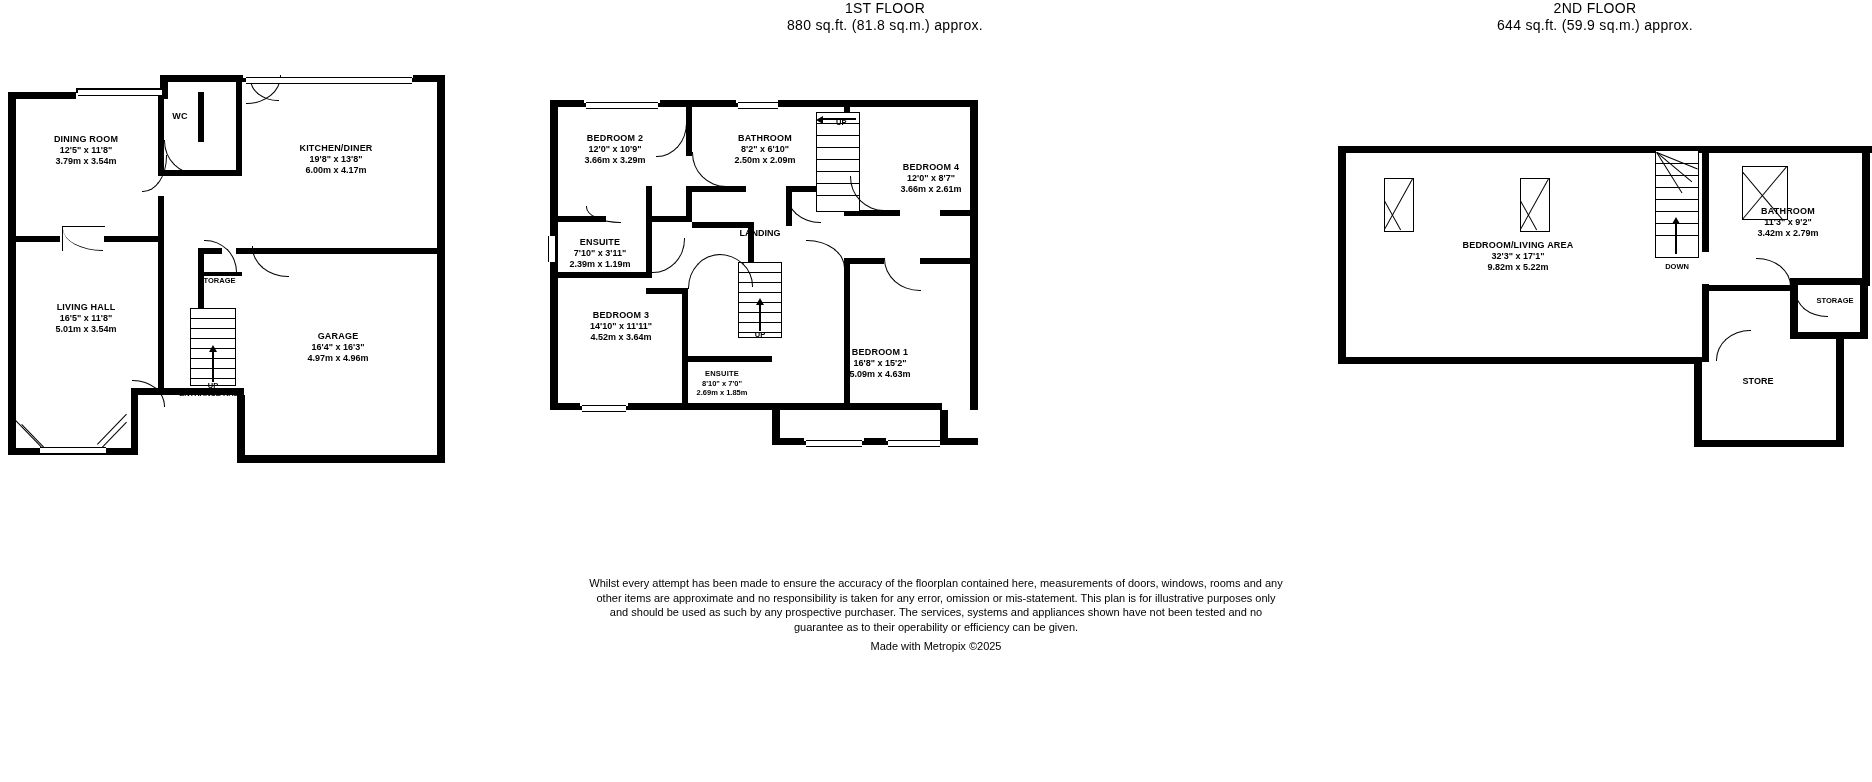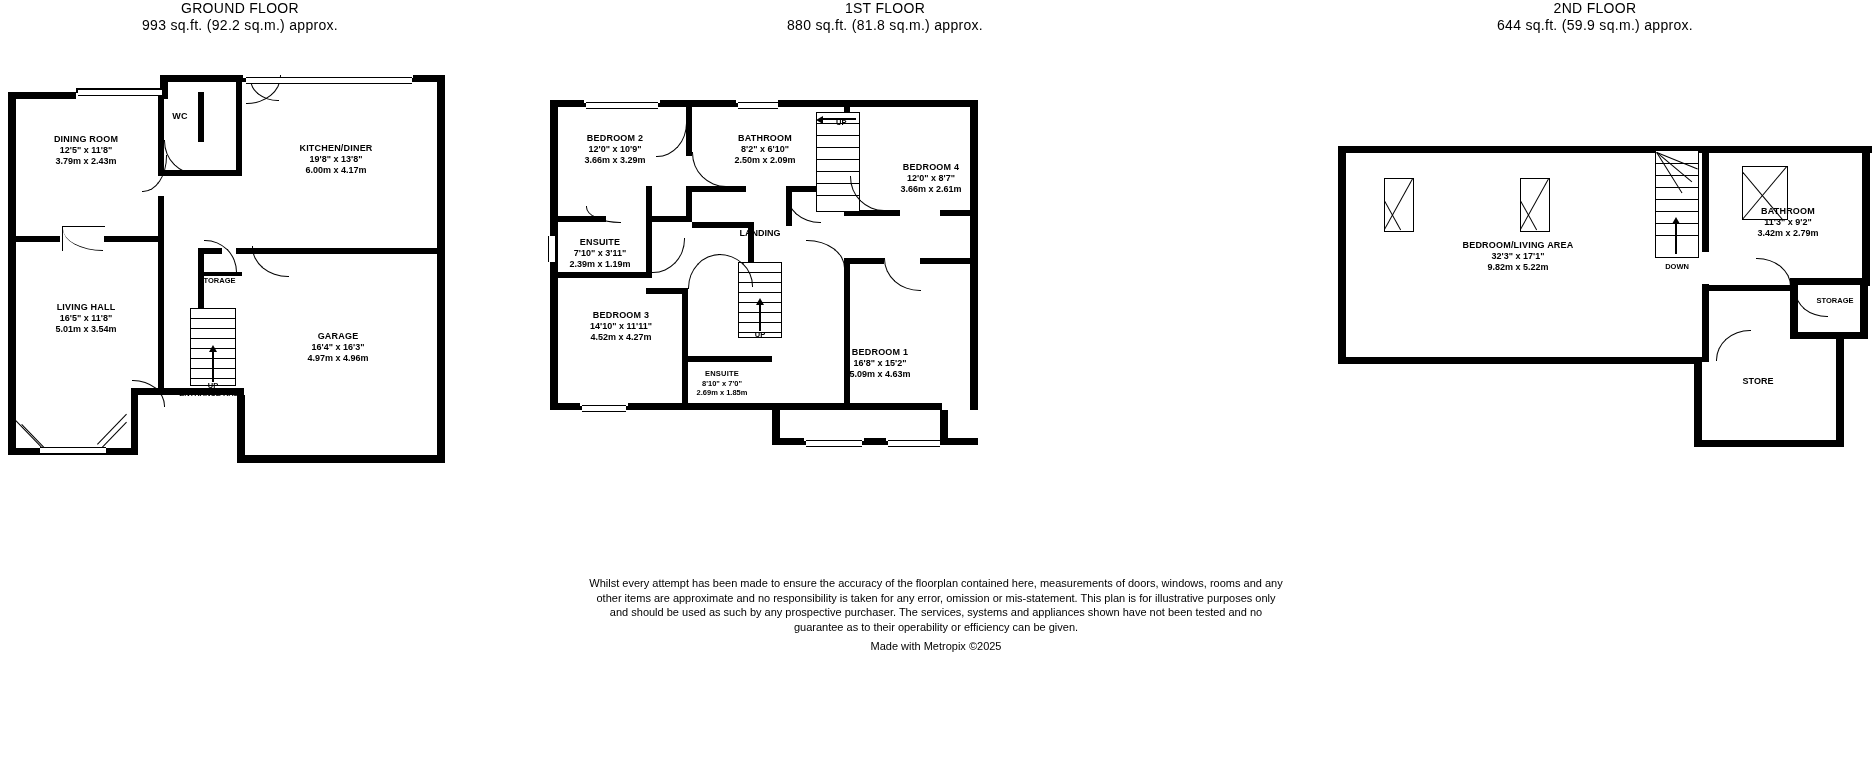--- a/index.html
+++ b/index.html
@@ -141,24 +141,20 @@
     text-align: center;
     width: 700px;
     font-size: 11px;
   }
 </style>
 </head>
 <body>
 
 <div class="stage">
 
-  <div class="floor-title" style="left:80px; top:0px; width:320px;">
-    <span class="ft-name">GROUND FLOOR</span>
-    <span class="ft-area">993 sq.ft. (92.2 sq.m.) approx.</span>
-  </div>
   <div class="floor-title" style="left:750px; top:0px; width:270px;">
     <span class="ft-name">1ST FLOOR</span>
     <span class="ft-area">880 sq.ft. (81.8 sq.m.) approx.</span>
   </div>
   <div class="floor-title" style="left:1460px; top:0px; width:270px;">
     <span class="ft-name">2ND FLOOR</span>
     <span class="ft-area">644 sq.ft. (59.9 sq.m.) approx.</span>
   </div>
 
   <div>
@@ -234,21 +230,21 @@
     </div>
     <div class="arrow-stem" style="left:212px; top:350px; height:32px;"></div>
     <div class="arrow-head-up" style="left:209px; top:345px;"></div>
     <div class="small-label" style="left:192px; top:381px; width:42px;">
       <span>UP</span>
     </div>
 
     <div class="room-label" style="left:18px; top:134px; width:136px;">
       <span class="rl-name">DINING ROOM</span>
       <span class="rl-imp">12'5"  x 11'8"</span>
-      <span class="rl-met">3.79m  x 2.43m</span>
+      <span class="rl-met">3.79m  x 3.54m</span>
     </div>
     <div class="room-label" style="left:150px; top:111px; width:60px;">
       <span class="rl-name">WC</span>
     </div>
     <div class="room-label" style="left:268px; top:143px; width:136px;">
       <span class="rl-name">KITCHEN/DINER</span>
       <span class="rl-imp">19'8"   x 13'8"</span>
       <span class="rl-met">6.00m  x 4.17m</span>
     </div>
     <div class="room-label" style="left:18px; top:302px; width:136px;">
@@ -385,21 +381,21 @@
       <span class="rl-name">ENSUITE</span>
       <span class="rl-imp">7'10"   x 3'11"</span>
       <span class="rl-met">2.39m  x 1.19m</span>
     </div>
     <div class="small-label" style="left:710px; top:229px; width:100px; font-size:9px;">
       <span>LANDING</span>
     </div>
     <div class="room-label" style="left:556px; top:310px; width:130px;">
       <span class="rl-name">BEDROOM 3</span>
       <span class="rl-imp">14'10"  x 11'11"</span>
-      <span class="rl-met">4.52m  x 4.27m</span>
+      <span class="rl-met">4.52m  x 3.64m</span>
     </div>
     <div class="room-label" style="left:678px; top:369px; width:88px; font-size:7.5px; line-height:9.5px;">
       <span class="rl-name">ENSUITE</span>
       <span class="rl-imp">8'10"  x 7'0"</span>
       <span class="rl-met">2.69m  x 1.85m</span>
     </div>
     <div class="room-label" style="left:815px; top:347px; width:130px;">
       <span class="rl-name">BEDROOM 1</span>
       <span class="rl-imp">16'8"   x 15'2"</span>
       <span class="rl-met">5.09m  x 4.63m</span>

